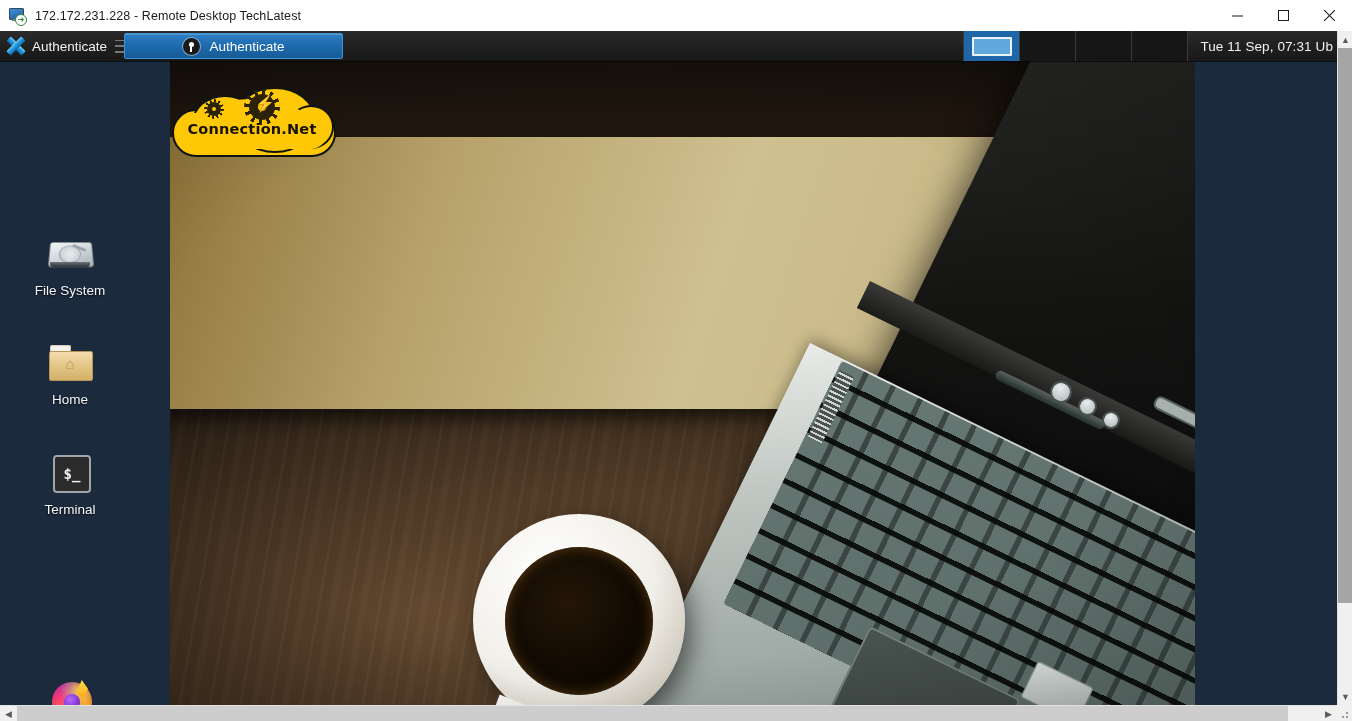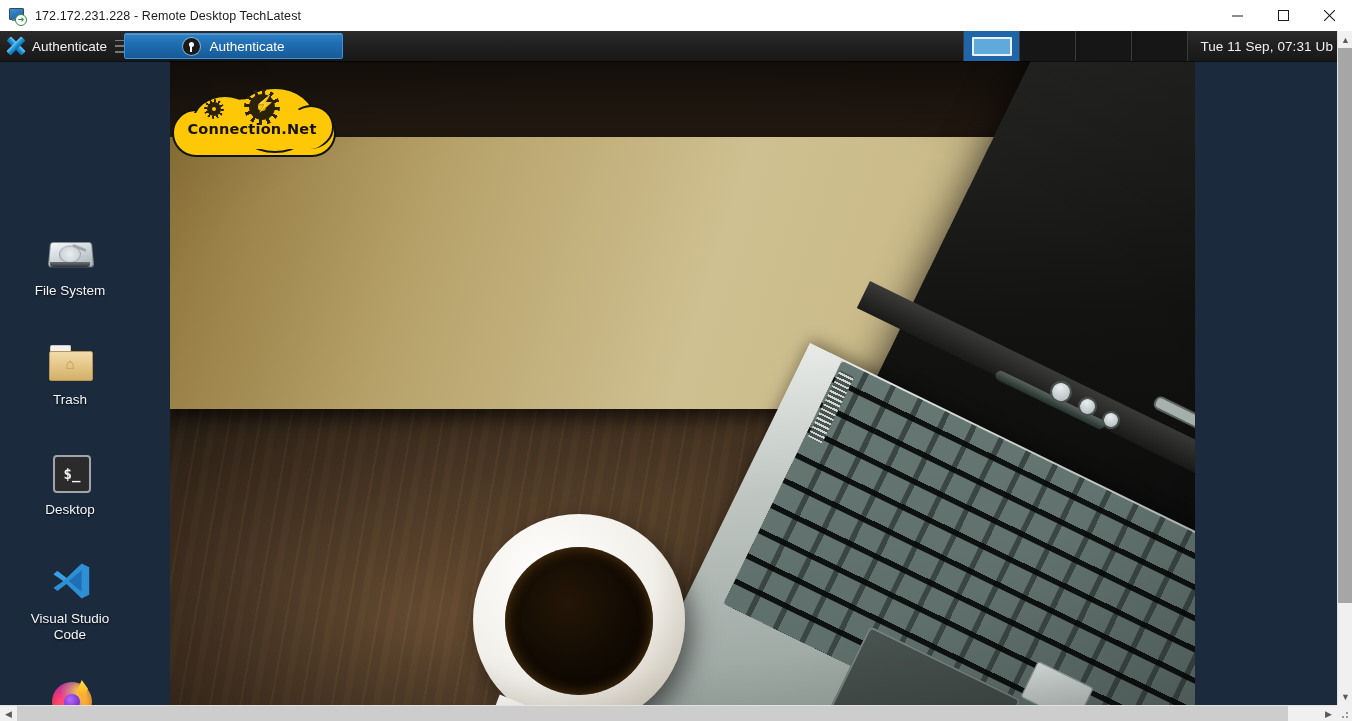--- a/index.html
+++ b/index.html
@@ -488,40 +488,30 @@
         </div>
         <div class="lbl">File System</div>
       </div>
 
       <div class="dicon" style="top:277px;">
         <div class="glyph">
           <div class="fold-tab"></div>
             <div class="fold-body"></div>
           <div class="home-h">⌂</div>
         </div>
-        <div class="lbl">Trash</div>
+        <div class="lbl">Home</div>
       </div>
 
       <div class="dicon" style="top:387px;">
         <div class="glyph">
           <div class="term">$_</div>
         </div>
-        <div class="lbl">Desktop</div>
-      </div>
-
-      <div class="dicon" style="top:496px;">
-        <div class="glyph">
-          <svg class="vsc" viewBox="0 0 100 100">
-            <polygon points="78,4 98,14 98,86 78,96 38,58 14,76 4,68 30,50 4,32 14,24 38,42" fill="#2f8fd4"></polygon>
-            <polygon points="78,22 78,78 44,50" fill="#1d6fb8"></polygon>
-            <polygon points="4,32 14,24 38,42 30,50" fill="#3aa0e4"></polygon>
-          </svg>
-        </div>
-        <div class="lbl">Visual Studio<br>Code</div>
-      </div>
+        <div class="lbl">Terminal</div>
+      </div>
+
 
       <div class="dicon" style="top:618px;">
         <div class="glyph">
           <div class="ffx">
               <div class="eye"></div>
               <div class="flame"></div>
             </div>
         </div>
 
       </div>

